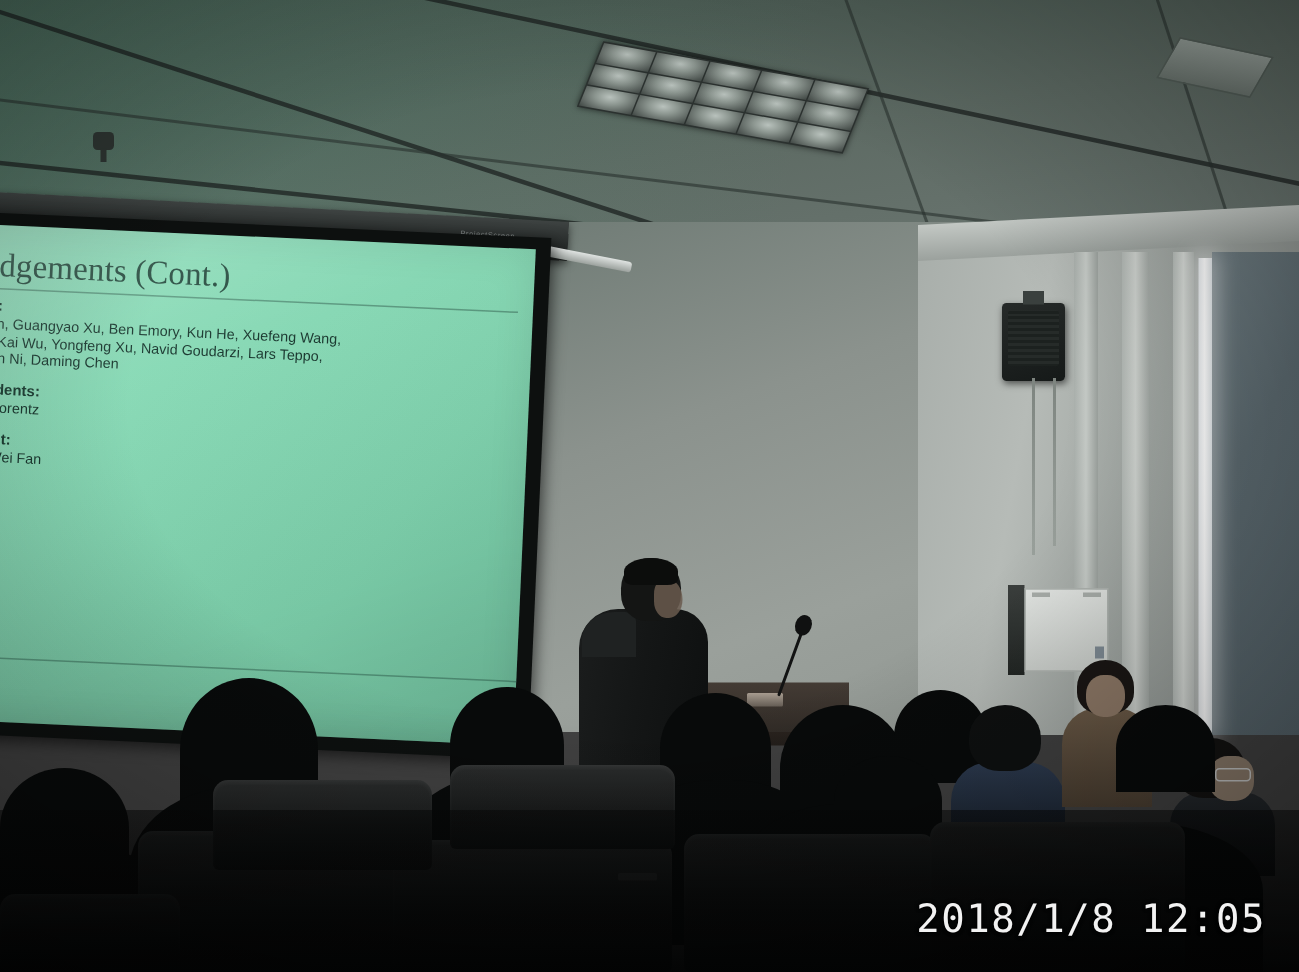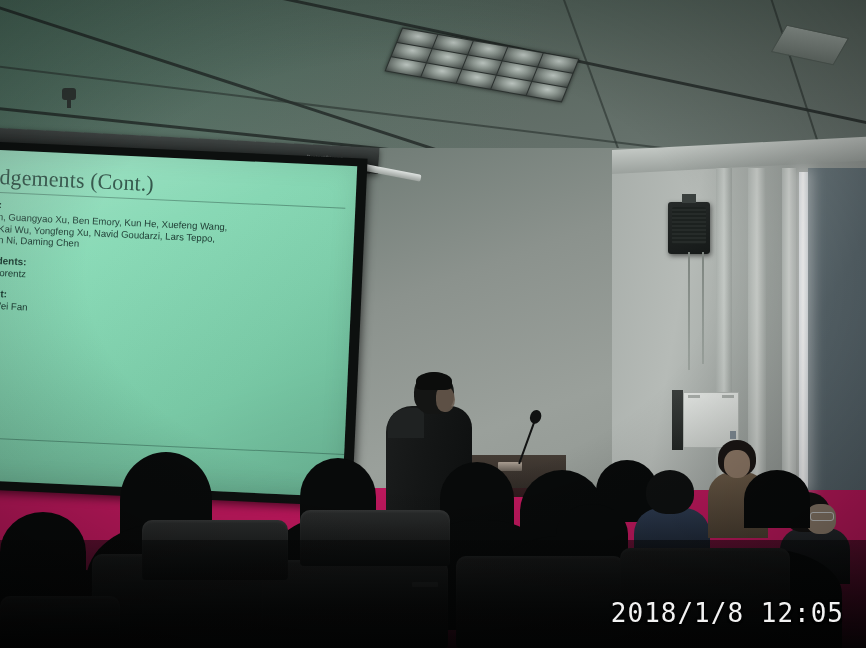--- a/index.html
+++ b/index.html
@@ -3,21 +3,21 @@
 <meta charset="utf-8">
 <title>Lecture Hall Photo</title>
 <style>
   html,body{margin:0;padding:0;background:#000;}
   body{font-family:"Liberation Sans",sans-serif;}
 
   #photo{
     position:relative;
     width:866px;height:648px;
     overflow:hidden;
-    background:#be185d;
+    background:#404040;
   }
 
   
   .ceiling{
     position:absolute;left:0;top:0;width:866px;height:150px;
     background:linear-gradient(170deg,#4a5a52 0%,#53635b 35%,#5e6b64 60%,#6a7570 100%);
     overflow:hidden;
   }
   .ceiling .tint{
     position:absolute;inset:0;

